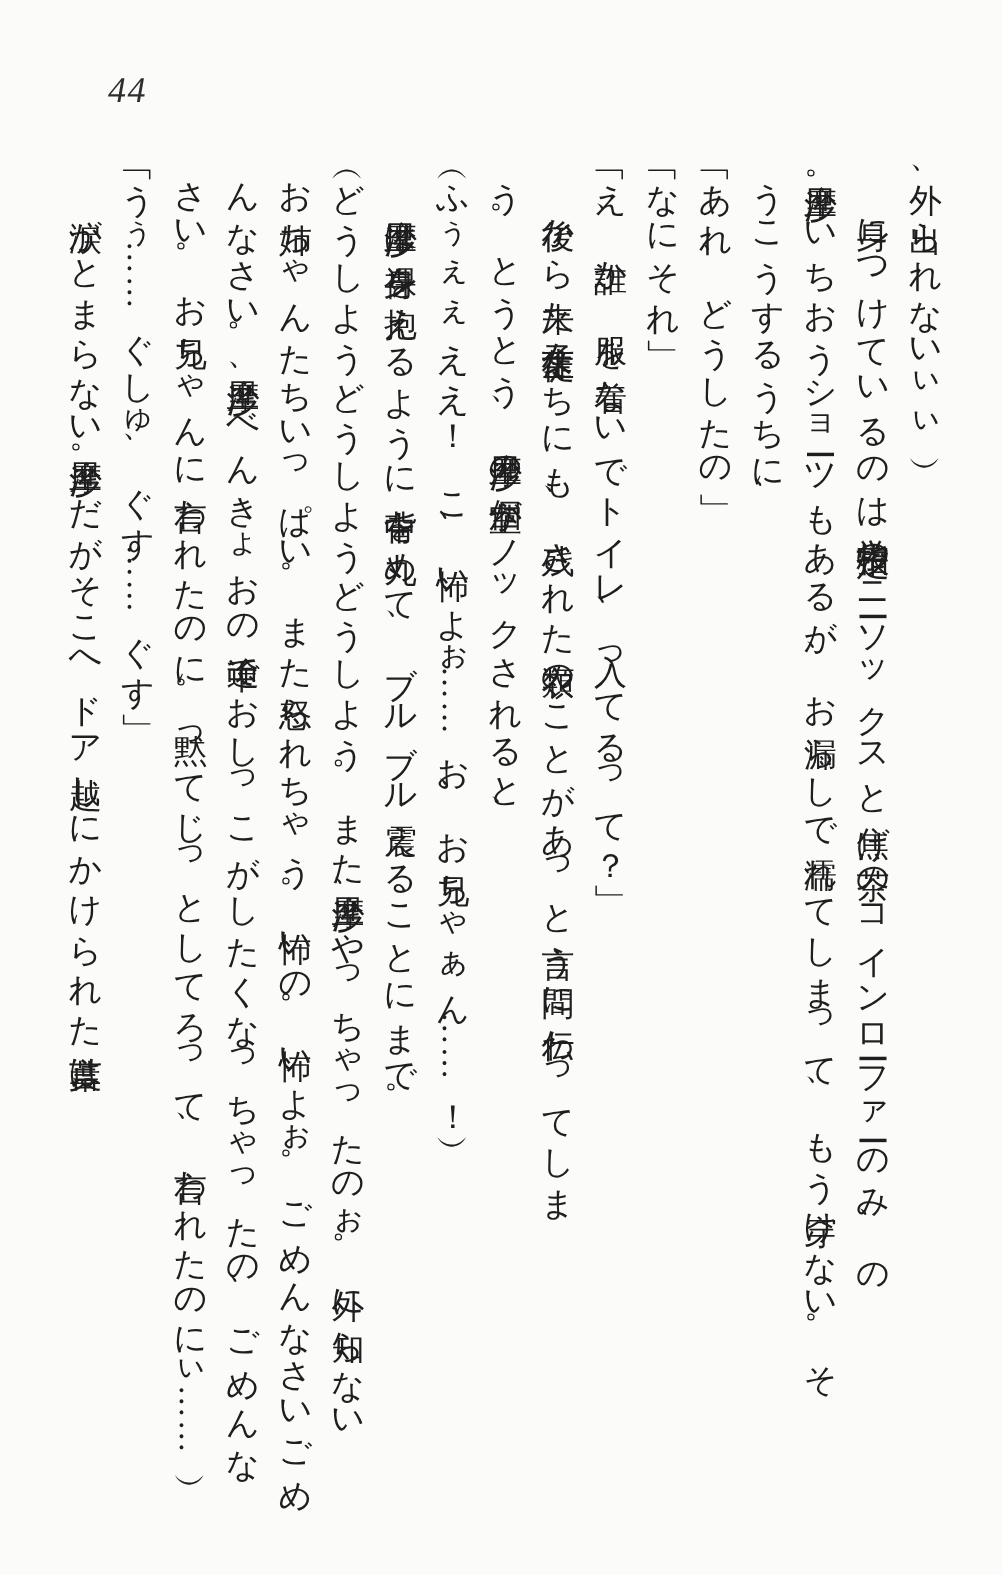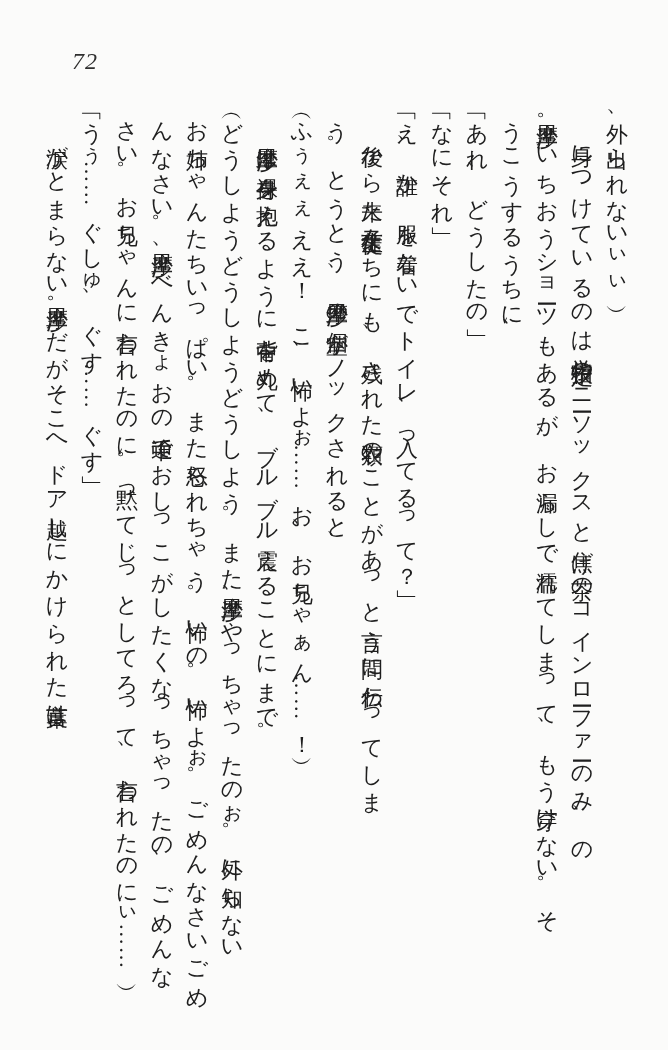--- a/index.html
+++ b/index.html
@@ -41,21 +41,21 @@
   }
   .tcol {
     white-space: nowrap;
   }
 </style>
 </head>
 <body>
 
 <div class="page">
 
-  <div class="page-number">72</div>
+  <div class="page-number">44</div>
 
   <div class="text-area">
     <div class="tcol">外、出られないぃぃ）</div>
     <div class="tcol">　身につけているのは学校指定のニーソックスと焦げ茶のコインローファーのみ、の</div>
     <div class="tcol">摩里沙。いちおうショーツもあるが、お漏らしで濡れてしまって、もう穿けない。そ</div>
     <div class="tcol">うこうするうちに、</div>
     <div class="tcol">「あれ、どうしたの」</div>
     <div class="tcol">「なにそれ」</div>
     <div class="tcol">「え、誰か、服を着ないでトイレ、入ってるって？」</div>
     <div class="tcol">　後から来た女子生徒たちにも、残された衣類のことがあっと言う間に伝わってしま</div>

